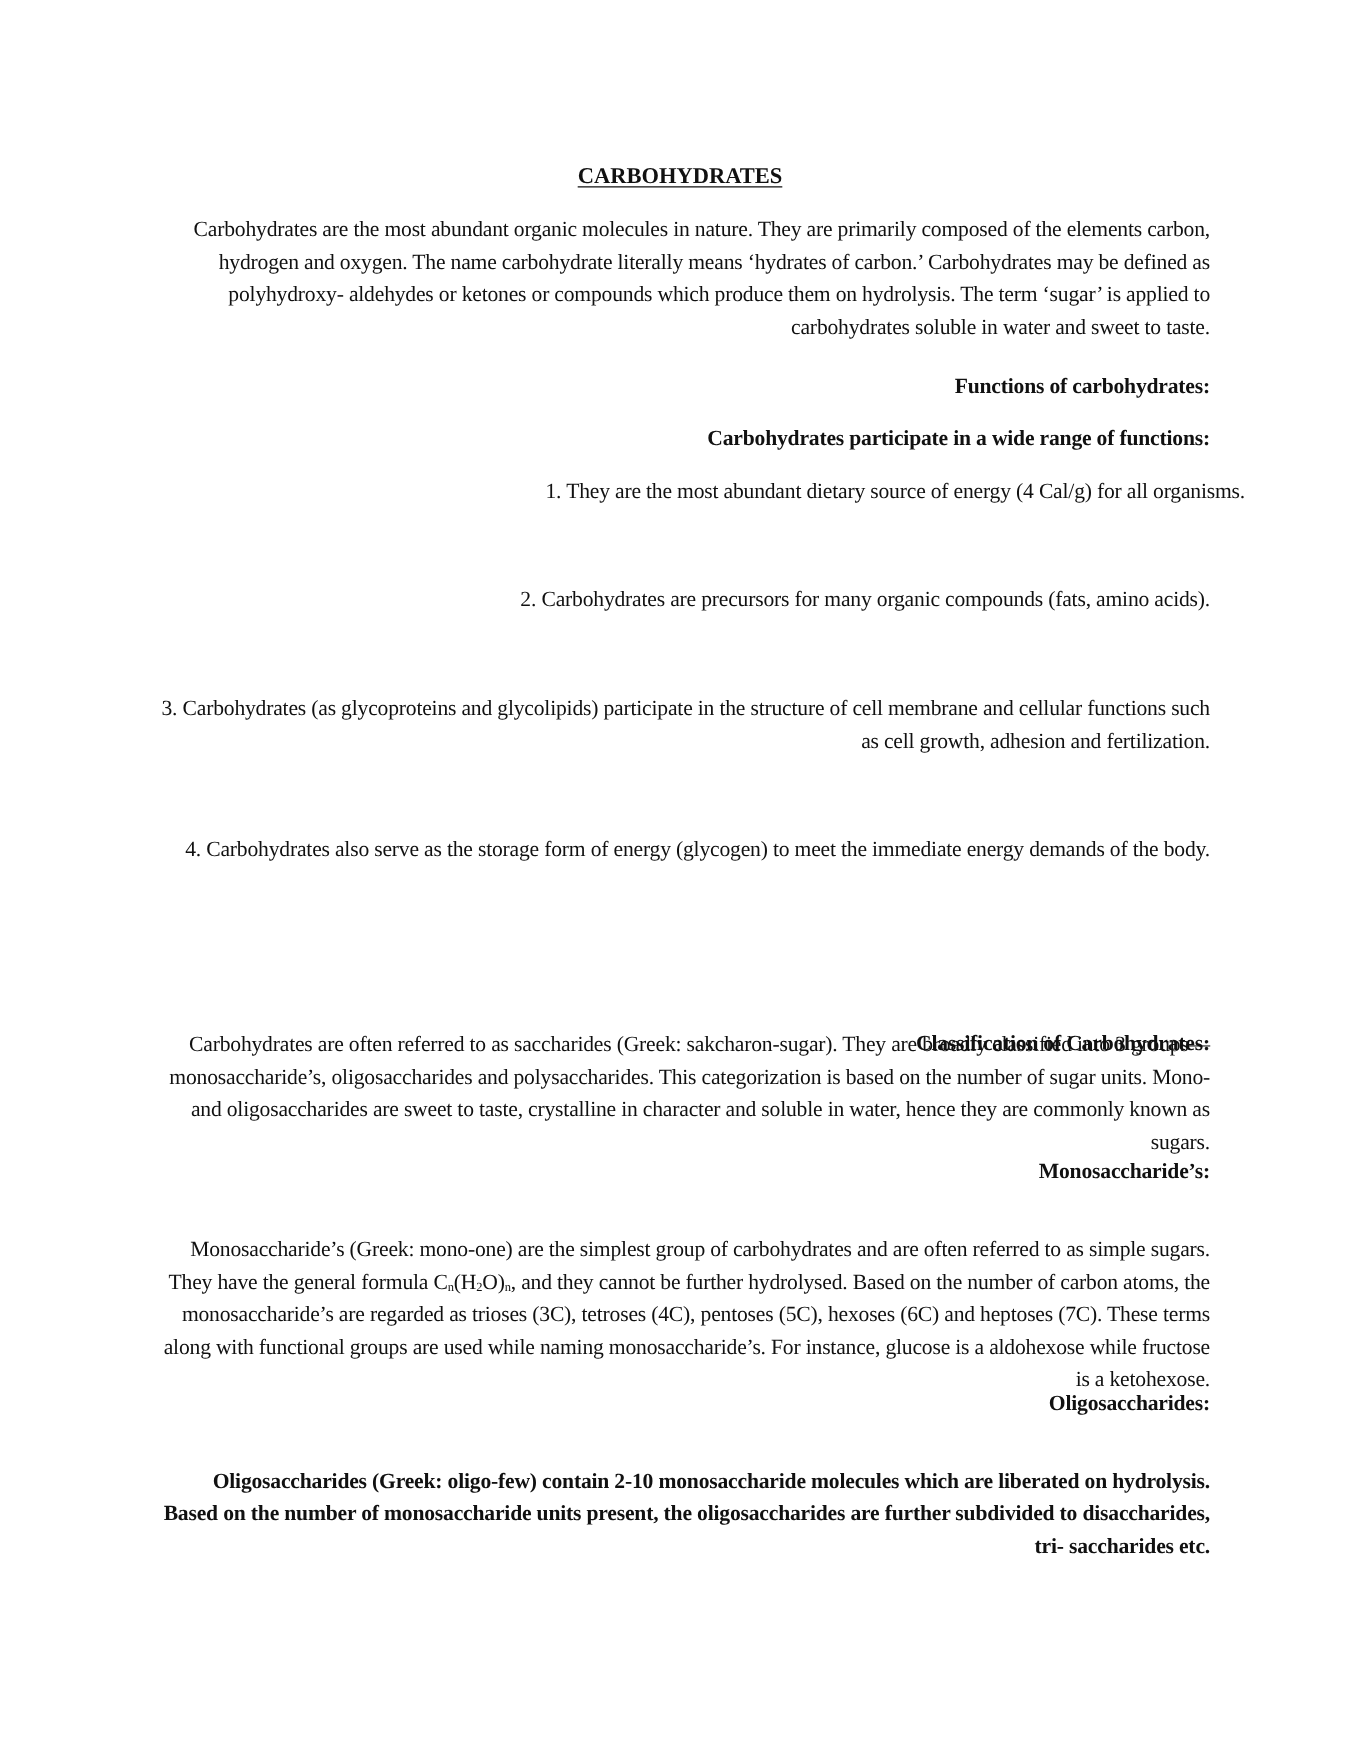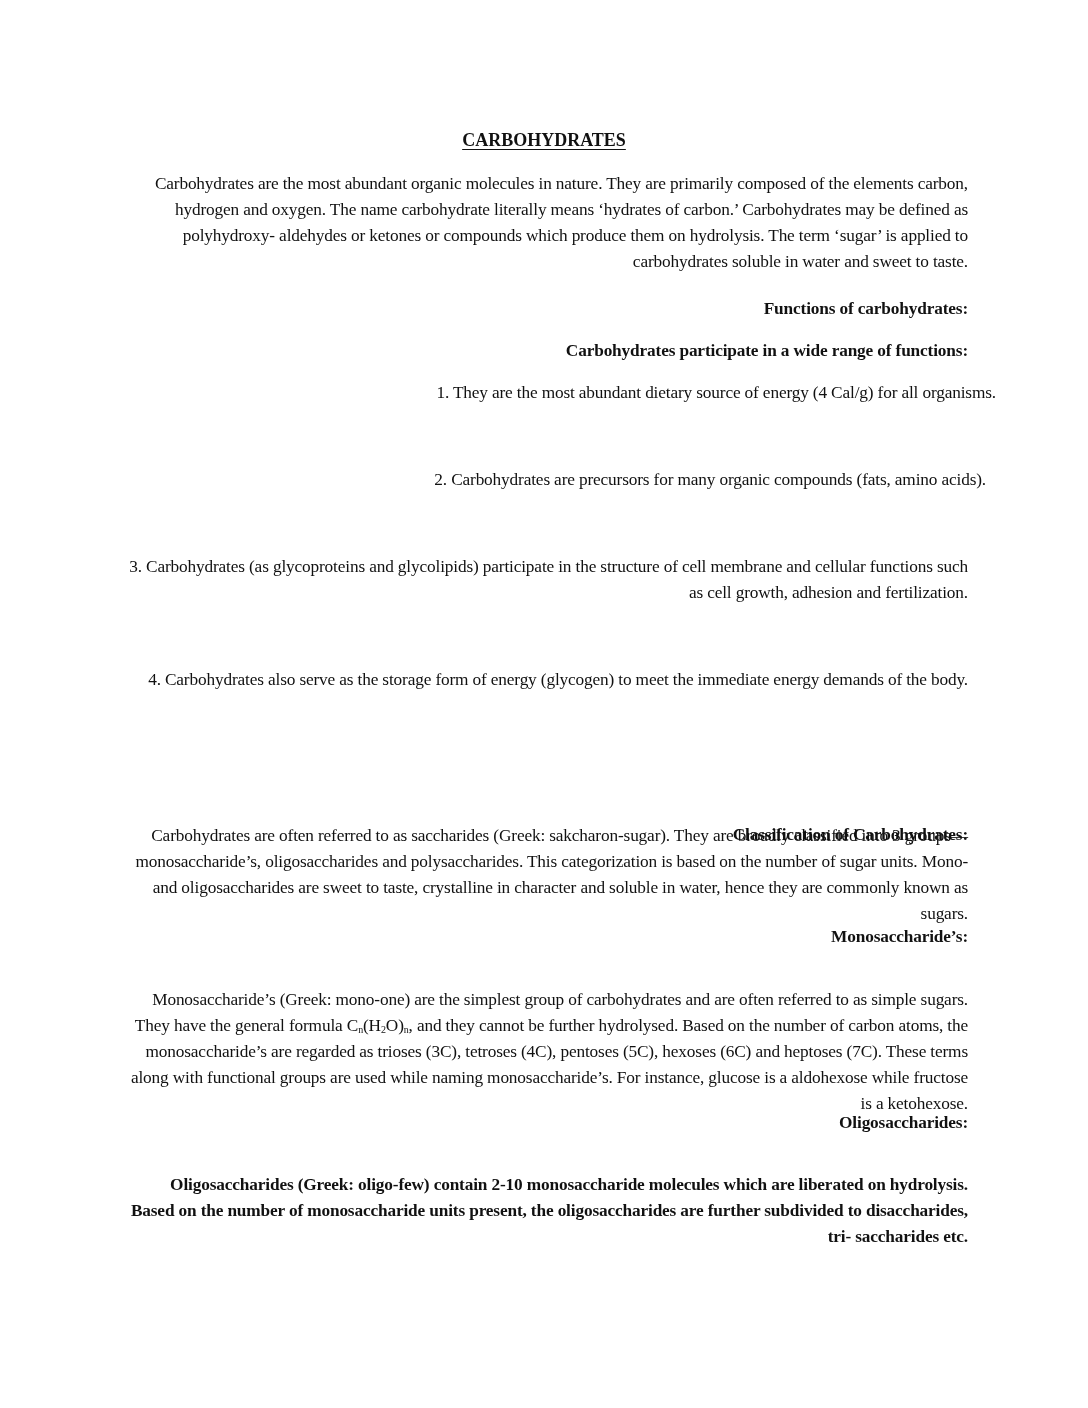--- a/index.html
+++ b/index.html
@@ -64,21 +64,21 @@
   </div>
 
   <p class="block" style="top:171px;">Carbohydrates are the most abundant organic molecules in nature. They are primarily composed of the elements carbon, hydrogen and oxygen. The name carbohydrate literally means ‘hydrates of carbon.’ Carbohydrates may be defined as polyhydroxy- aldehydes or ketones or compounds which produce them on hydrolysis. The term ‘sugar’ is applied to carbohydrates soluble in water and sweet to taste.</p>
 
   <p class="block heading" style="top:296px;">Functions of carbohydrates:</p>
 
   <p class="block heading" style="top:338px;">Carbohydrates participate in a wide range of functions:</p>
 
   <p class="block" style="top:380px;margin-left:28px;">1. They are the most abundant dietary source of energy (4 Cal/g) for all organisms.</p>
 
-  <p class="block" style="top:467px;margin-left:18px;">2. Carbohydrates are precursors for many organic compounds (fats, amino acids).</p>
+  <p class="block" style="top:467px;">2. Carbohydrates are precursors for many organic compounds (fats, amino acids).</p>
 
   <p class="block" style="top:554px;">3. Carbohydrates (as glycoproteins and glycolipids) participate in the structure of cell membrane and cellular functions such as cell growth, adhesion and fertilization.</p>
 
   <p class="block" style="top:667px;">4. Carbohydrates also serve as the storage form of energy (glycogen) to meet the immediate energy demands of the body.</p>
 
   <p class="block heading" style="top:781px;margin-top:41px;">Classification of Carbohydrates:</p>
 
   <p class="block" style="top:823px;">Carbohydrates are often referred to as saccharides (Greek: sakcharon-sugar). They are broadly classified into 3 groups—monosaccharide’s, oligosaccharides and polysaccharides. This categorization is based on the number of sugar units. Mono- and oligosaccharides are sweet to taste, crystalline in character and soluble in water, hence they are commonly known as sugars.</p>
 
   <p class="block heading" style="top:924px;">Monosaccharide’s:</p>

